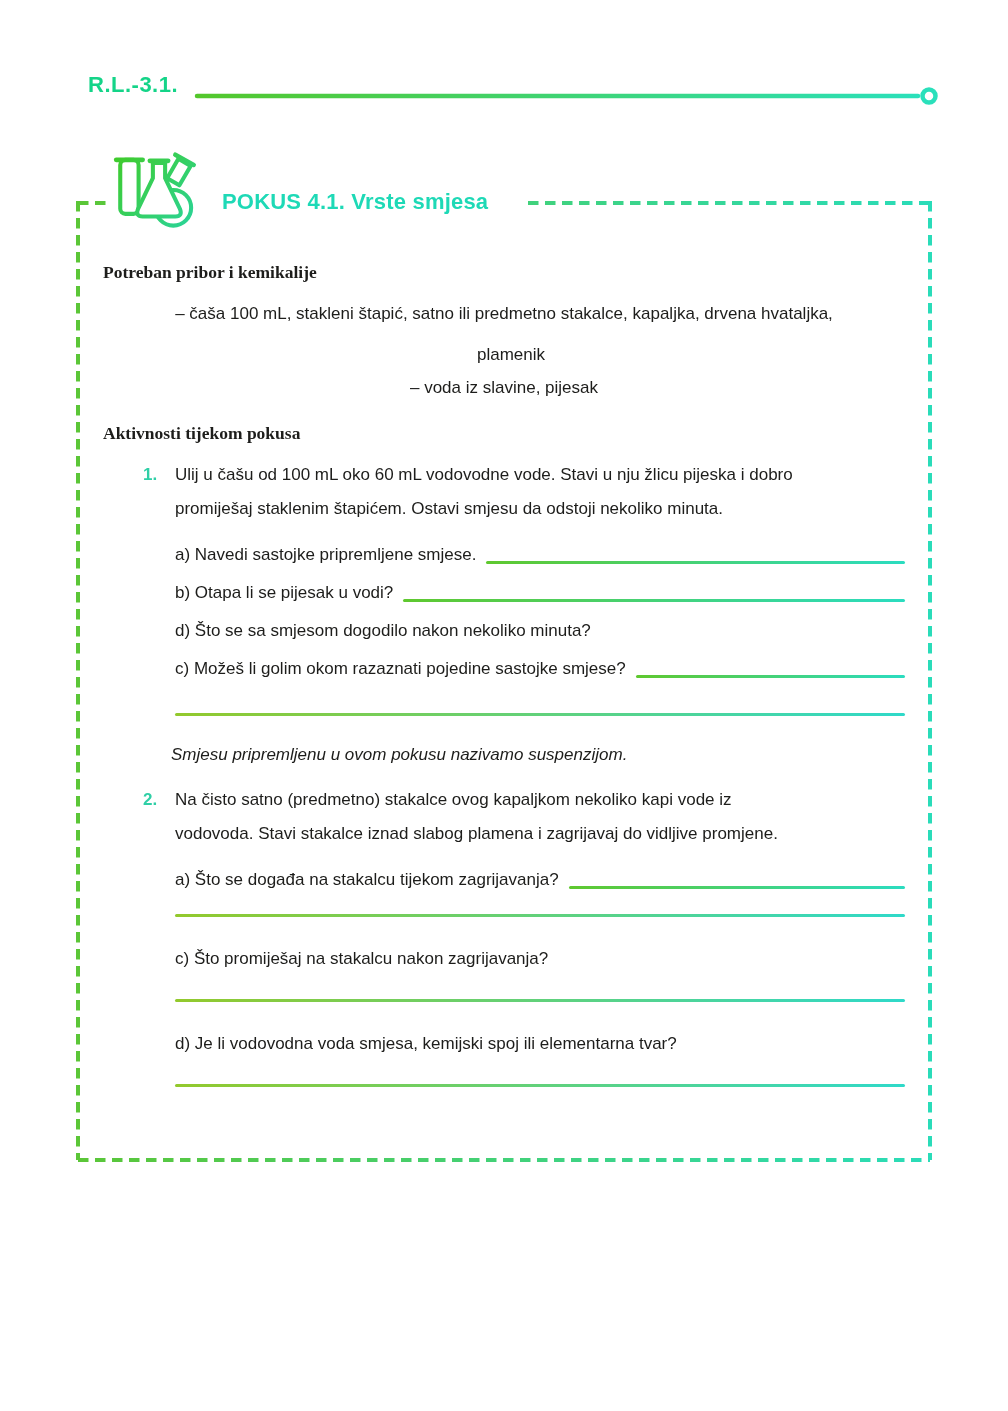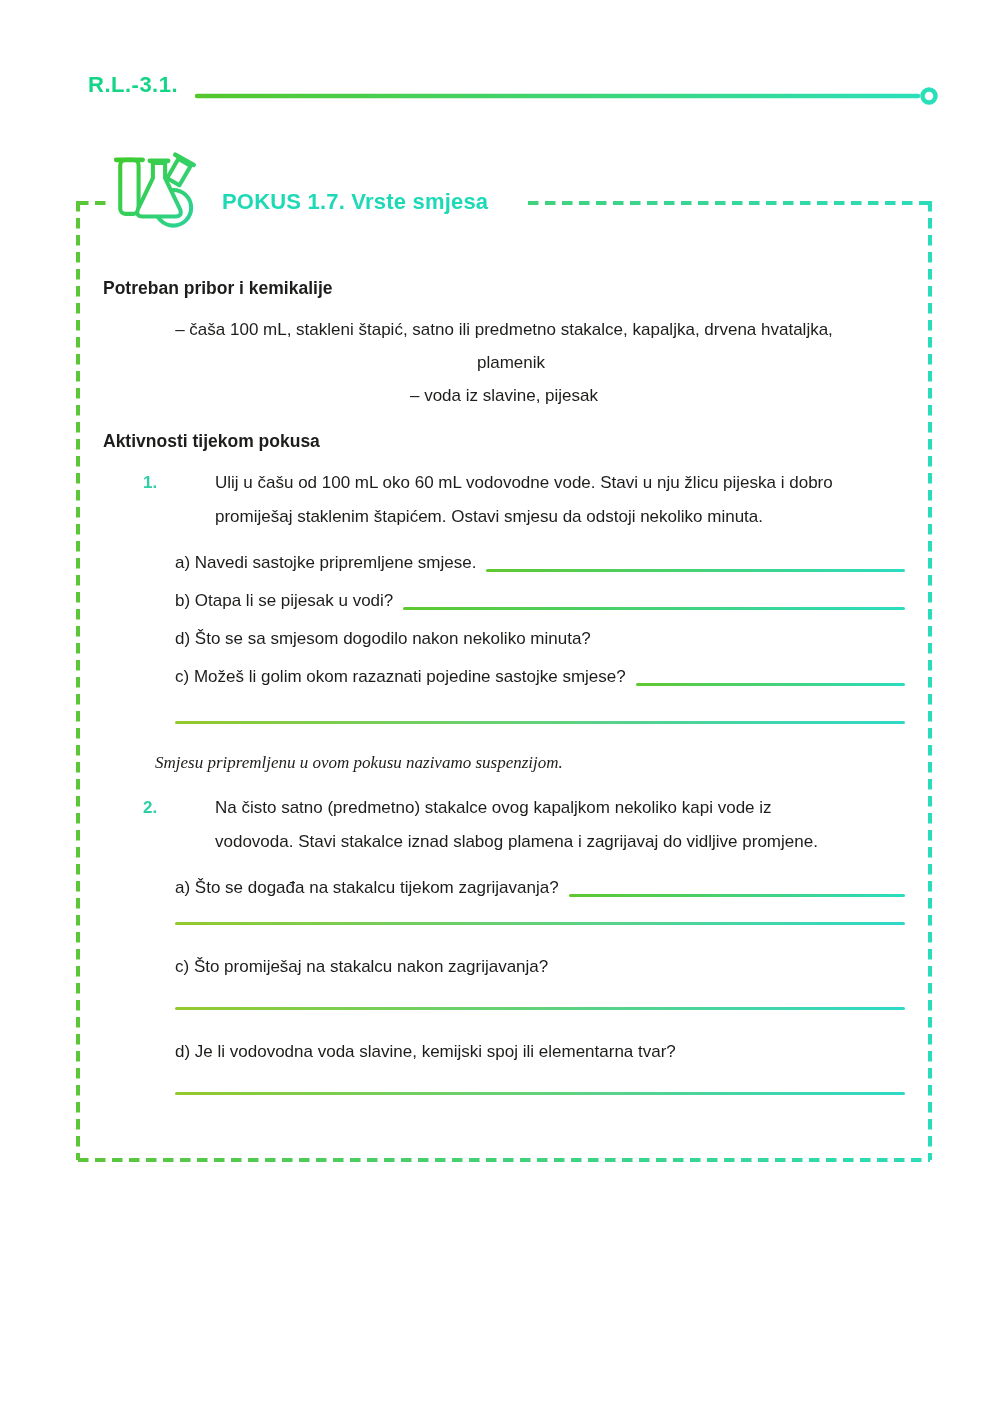--- a/index.html
+++ b/index.html
@@ -15,45 +15,45 @@
     position:absolute;left:88px;top:72px;
     font-size:22px;font-weight:bold;color:#14d488;letter-spacing:.5px;
   }
   .deco-svg{position:absolute;left:0;top:0;width:1008px;height:1411px;pointer-events:none;}
   .flask-svg{position:absolute;left:108px;top:146px;width:102px;height:95px;}
   .pokus-title{
     position:absolute;left:222px;top:189px;
     font-size:22px;font-weight:bold;color:#1ed9b6;letter-spacing:.2px;
   }
   .content{position:absolute;left:103px;top:258px;width:802px;font-size:17px;}
-  .section-heading{font-size:17.5px;font-weight:bold;margin:16px 0 11px 0;line-height:28px;}
+  .section-heading{font-size:17.5px;font-weight:bold;margin:0 0 11px 0;line-height:28px;font-family:Liberation Serif, serif;}
   .equip-line{line-height:33px;white-space:nowrap;text-align:center;}
-  .equip-cont{padding-left:14px;}
+  .equip-cont{padding-left:14px;margin-top:8px;}
   .activities-heading{margin-top:15px;}
   .item{position:relative;padding-left:72px;margin-top:10px;}
   .item-number{
     position:absolute;left:40px;top:0;
     color:#2fcfa6;font-weight:bold;line-height:34px;
   }
-  .item-text{line-height:34px;white-space:nowrap;margin-left:40px;}
+  .item-text{line-height:34px;white-space:nowrap;}
   .q-block{margin-top:12px;}
   .q-row{display:flex;height:34px;margin-bottom:4px;}
   .q-label{white-space:nowrap;line-height:34px;}
   .q-fill{
     flex:1;height:3px;align-self:flex-end;
     margin:0 0 8px 10px;border-radius:2px;
     background:linear-gradient(90deg,#5fc82e,#2bdcc0);
   }
   .answer-line{
     height:3px;border-radius:2px;margin-left:72px;
     background:linear-gradient(90deg,#93c92c,#2fd9c9);
   }
   .line-after-d{margin-top:27px;}
   .note{
-    margin:24px 0 0 52px;font-style:italic;line-height:30px;white-space:nowrap;font-family:Liberation Serif, serif;
+    margin:24px 0 0 68px;font-style:italic;line-height:30px;white-space:nowrap;
   }
   .gap16{margin-top:17px;}
   .gap24{margin-top:25px;}
   .gap22{margin-top:23px;}
 </style>
 </head>
 <body>
 
 <div class="page">
 
@@ -101,21 +101,21 @@
       <rect x="12" y="13" width="18" height="53" rx="5" fill="#ffffff" stroke="url(#fg)" stroke-width="4"></rect>
       <line x1="8" y1="13" x2="34" y2="13" stroke="url(#fg)" stroke-width="4.5" stroke-linecap="round"></line>
     </g>
 
     <g>
       <path d="M44 16 V31 L29.5 61 Q26.5 68.5 34 68.5 H66 Q73.5 68.5 70.5 61 L56 31 V16 Z" fill="#ffffff" stroke="url(#fg)" stroke-width="4" stroke-linejoin="round"></path>
       <line x1="41" y1="14" x2="59" y2="14" stroke="url(#fg)" stroke-width="4.5" stroke-linecap="round"></line>
     </g>
   </svg>
 
-  <div class="pokus-title">POKUS 1.7. Vrste smjesa</div>
+  <div class="pokus-title">POKUS 4.1. Vrste smjesa</div>
 
   <div class="content">
 
     <div class="section-heading">Potreban pribor i kemikalije</div>
     <div class="equip-line">– čaša 100 mL, stakleni štapić, satno ili predmetno stakalce, kapaljka, drvena hvataljka,</div>
     <div class="equip-line equip-cont">plamenik</div>
     <div class="equip-line">– voda iz slavine, pijesak</div>
 
     <div class="section-heading activities-heading">Aktivnosti tijekom pokusa</div>
 
@@ -159,18 +159,18 @@
       </div>
     </div>
     <div class="answer-line gap16"></div>
 
     <div class="item gap24">
       <span class="q-label">c) Što promiješaj na stakalcu nakon zagrijavanja?</span>
     </div>
     <div class="answer-line gap22"></div>
 
     <div class="item gap24">
-      <span class="q-label">d) Je li vodovodna voda slavine, kemijski spoj ili elementarna tvar?</span>
+      <span class="q-label">d) Je li vodovodna voda smjesa, kemijski spoj ili elementarna tvar?</span>
     </div>
     <div class="answer-line gap22"></div>
 
   </div>
 </div>
 
 </body></html>

